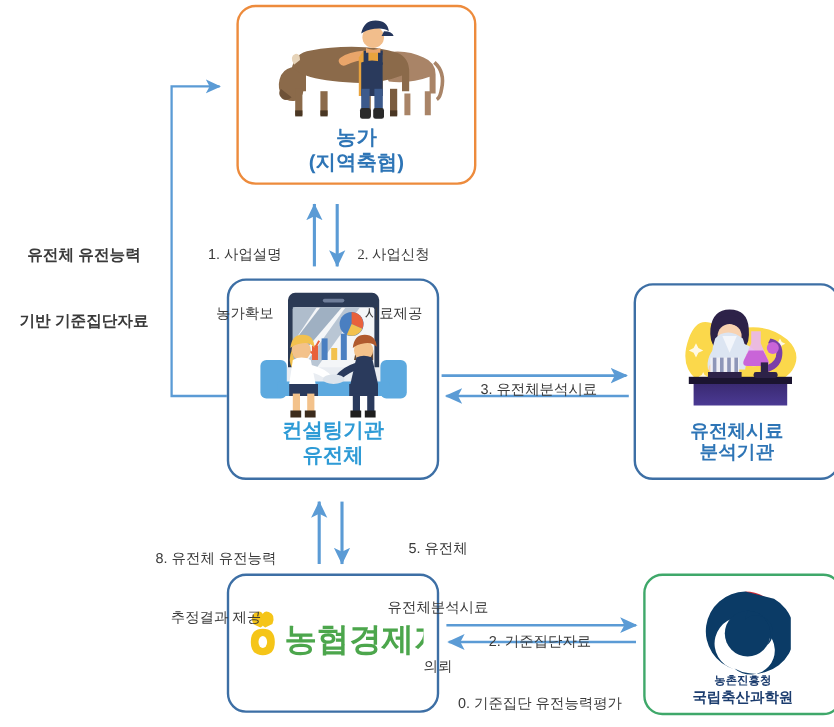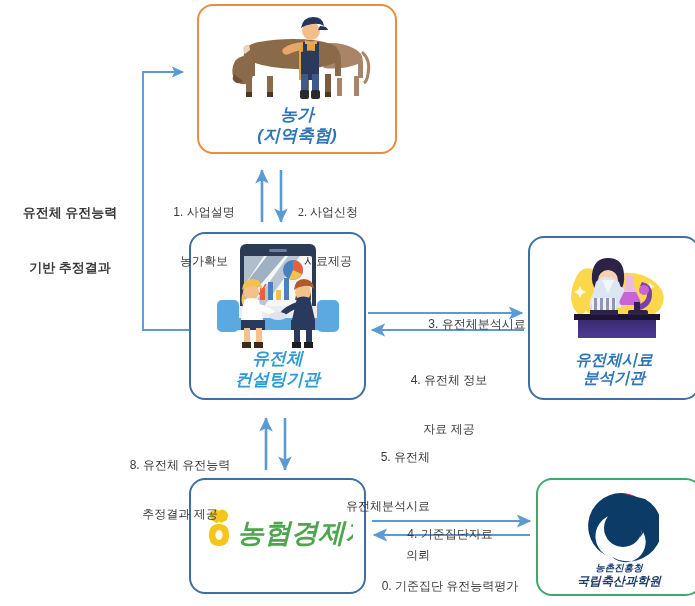--- a/index.html
+++ b/index.html
@@ -5,21 +5,21 @@
   html,body{margin:0;padding:0;}
   body{
     width:695px;height:606px;
     background:#ffffff;
     font-family:"Liberation Sans","DejaVu Sans",sans-serif;
     position:relative;overflow:hidden;
   }
   .stage{position:absolute;inset:0;}
   svg.wires{position:absolute;left:0;top:0;width:695px;height:606px;pointer-events:none;}
 
-  .node{position:absolute;border-radius:16px;background:#ffffff;box-sizing:border-box;font-style:italic;}
+  .node{position:absolute;border-radius:16px;background:#ffffff;box-sizing:border-box;}
   .node .cap{
     position:absolute;left:0;right:0;bottom:8px;
     text-align:center;font-weight:bold;line-height:1.2;
   }
 
   
   #node-farm{left:197px;top:4px;width:200px;height:150px;border:2px solid #ED8B3C;}
   #node-farm .cap{font-size:17px;color:#2E75B6;bottom:6px;}
 
   
@@ -38,23 +38,23 @@
   #node-rda .cap{font-size:11px;color:#1B3C6E;bottom:6px;}
   #node-rda .cap .l1{font-size:9.5px;display:block;font-weight:bold;}
   #node-rda .cap .l2{font-size:12px;display:block;font-weight:bold;}
 
   
   .lbl{position:absolute;color:#3A3A3A;font-size:12px;line-height:1.35;white-space:pre;}
 
   #lbl-left{left:4px;top:168px;width:132px;text-align:center;font-size:13px;line-height:1.4;font-weight:bold;}
   #lbl-1{left:150px;top:172px;width:108px;text-align:center;}
   #lbl-2{left:272px;top:172px;width:112px;text-align:center;font-family:Liberation Serif, serif;}
-  #lbl-3{left:366px;top:284px;width:166px;text-align:center;padding-left:28px;}
+  #lbl-3{left:366px;top:284px;width:166px;text-align:center;}
   #lbl-4{left:366px;top:340px;width:166px;text-align:center;}
-  #lbl-5{left:300px;top:417px;width:130px;text-align:right;}
+  #lbl-5{left:300px;top:417px;width:130px;text-align:center;}
   #lbl-6{left:104px;top:425px;width:152px;text-align:center;}
   #lbl-0a{left:370px;top:494px;width:160px;text-align:center;}
   #lbl-0b{left:352px;top:546px;width:196px;text-align:center;}
 
   
   .art{position:absolute;}
   #art-farm{left:26px;top:6px;width:150px;height:96px;}
   #art-consult{left:22px;top:8px;width:130px;height:112px;}
   #art-lab{left:20px;top:14px;width:130px;height:100px;}
   #art-nh{left:14px;top:28px;width:148px;height:46px;}
@@ -207,22 +207,22 @@
       <path d="M84,56 q6,-3 13,0 l5,22 l-23,0 z" fill="#2A3A5C"></path>
       <path d="M78,78 l24,0 l0,10 l-24,0 z" fill="#2A3A5C"></path>
       <rect x="81" y="86" width="6" height="16" fill="#2A3A5C"></rect>
       <rect x="93" y="86" width="6" height="16" fill="#2A3A5C"></rect>
       <path d="M79,100 l9,0 l0,6 l-9,0 z" fill="#1E1E1E"></path>
       <path d="M91,100 l9,0 l0,6 l-9,0 z" fill="#1E1E1E"></path>
       <path d="M84,60 q-12,4 -17,11 l3,4 q8,-7 16,-9 z" fill="#2A3A5C"></path>
       <ellipse cx="65" cy="74" rx="9" ry="4" fill="#DDE4EC"></ellipse>
     </svg>
     <div class="cap">
+      <div>컨설팅기관</div>
       <div>유전체</div>
-      <div>컨설팅기관</div>
     </div>
   </div>
 
   <div class="node" id="node-lab">
     <svg class="art" id="art-lab" viewBox="0 0 130 100">
 
       <path d="M24,30 q-8,22 6,34 q18,8 40,7 q30,-1 40,-14 q9,-14 -4,-26 q-14,-12 -34,-10 q-22,2 -30,-4 q-12,-4 -18,13 z" fill="#FBD84B"></path>
 
       <path d="M30,34 l2,4 l4,2 l-4,2 l-2,4 l-2,-4 l-4,-2 l4,-2 z" fill="#FFFFFF" opacity=".85"></path>
       <path d="M100,30 l1.5,3 l3,1.5 l-3,1.5 l-1.5,3 l-1.5,-3 l-3,-1.5 l3,-1.5 z" fill="#FFFFFF" opacity=".85"></path>
@@ -294,55 +294,51 @@
       <path d="M40,21 a19,19 0 0,1 16,29 a13,13 0 0,0 -18,-22 z" fill="#0B3B66"></path>
     </svg>
     <div class="cap">
       <span class="l1">농촌진흥청</span>
       <span class="l2">국립축산과학원</span>
     </div>
   </div>
 
   <div class="lbl" id="lbl-left">
     <div>유전체 유전능력</div>
-    <div>기반 추정결과</div>
+    <div>기반 기준집단자료</div>
   </div>
 
   <div class="lbl" id="lbl-1">
     <div>1. 사업설명</div>
     <div>농가확보</div>
   </div>
 
   <div class="lbl" id="lbl-2">
     <div>2. 사업신청</div>
     <div>시료제공</div>
   </div>
 
   <div class="lbl" id="lbl-3">
     <div>3. 유전체분석시료</div>
   </div>
 
-  <div class="lbl" id="lbl-4">
-    <div>4. 유전체 정보</div>
-    <div>자료 제공</div>
-  </div>
 
   <div class="lbl" id="lbl-5">
     <div>5. 유전체</div>
     <div>유전체분석시료</div>
     <div>의뢰</div>
   </div>
 
   <div class="lbl" id="lbl-6">
     <div>8. 유전체 유전능력</div>
     <div>추정결과 제공</div>
   </div>
 
   <div class="lbl" id="lbl-0a">
-    <div>4. 기준집단자료</div>
+    <div>2. 기준집단자료</div>
   </div>
 
   <div class="lbl" id="lbl-0b">
     <div>0. 기준집단 유전능력평가</div>
     
   </div>
 
 </div>
 
 </body></html>

